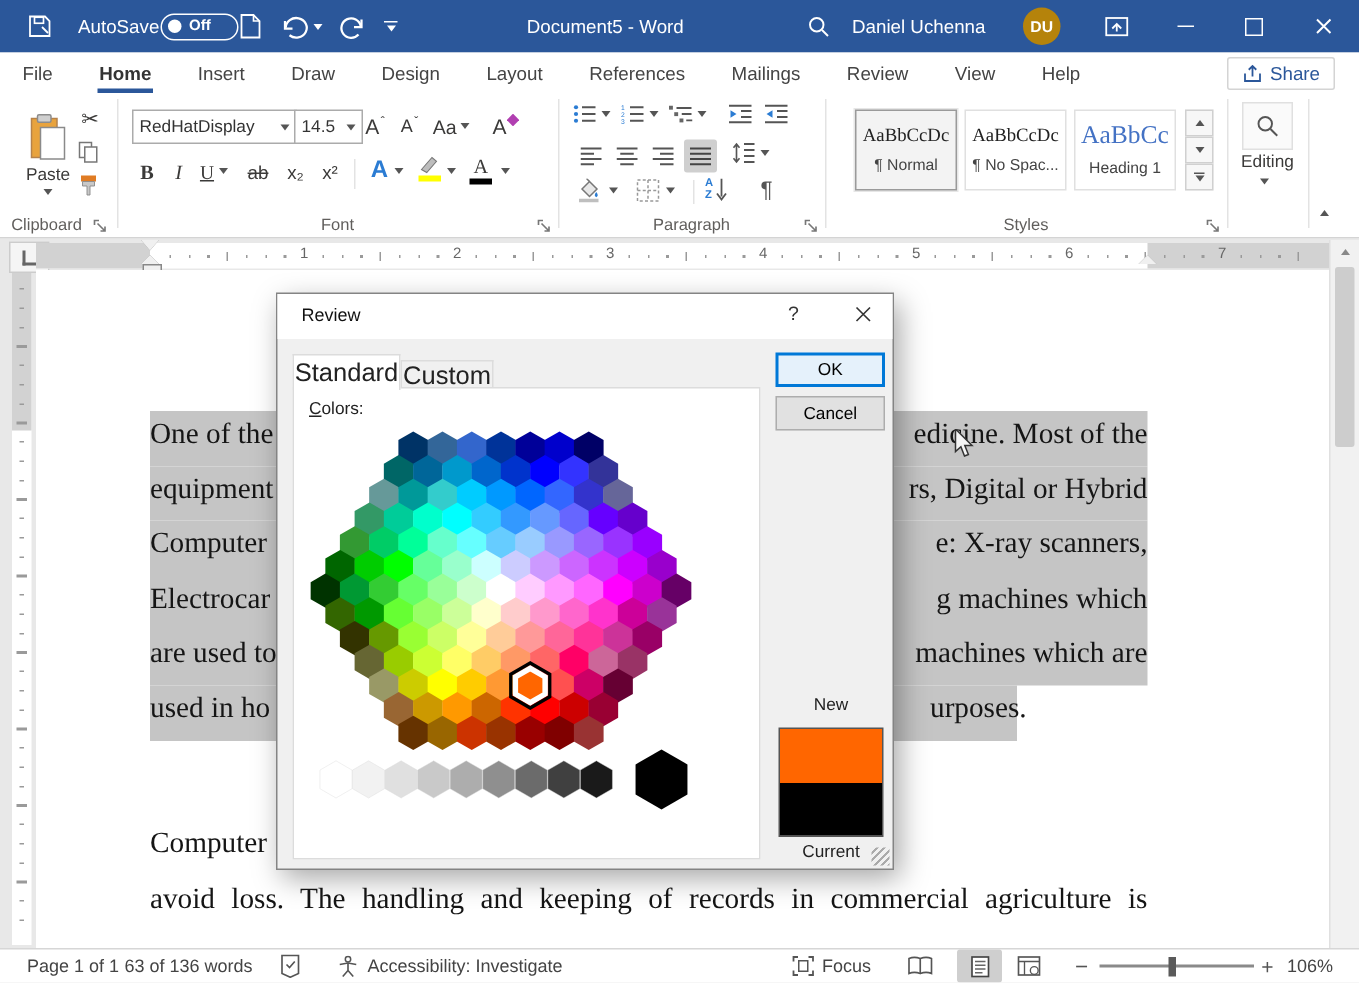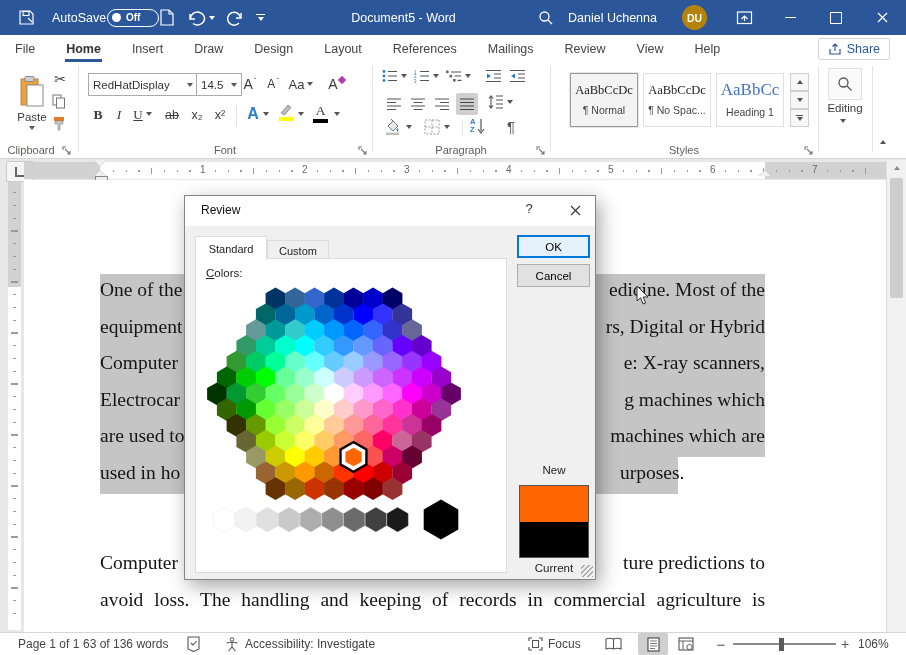--- a/index.html
+++ b/index.html
@@ -47,21 +47,21 @@
   .docline{position:relative;height:36.6px;font-family:"Liberation Serif","DejaVu Serif",serif;font-size:19.5px;color:#151515;}
   .docline .hl{position:absolute;left:0;top:0;bottom:0;background:#C5C5C5;}
   .frag-l{position:absolute;left:0;top:5px;white-space:nowrap;}
   .frag-r{position:absolute;right:0;top:5px;white-space:nowrap;}
   
   .vscroll{left:886px;top:160px;width:20px;height:472px;background:#F1F1F1;border-left:1px solid #E0E0E0;}
   
   .dialog{left:184px;top:195px;width:412px;height:385px;background:#F0F0F0;border:1px solid #848484;
           box-shadow:4px 6px 18px rgba(0,0,0,.35);box-sizing:border-box;}
   .dlg-title{position:absolute;left:0;top:0;right:0;height:30px;background:#fff;}
-  .dlg-tab{position:absolute;font-size:11px;color:#222;display:flex;align-items:center;justify-content:center;box-sizing:border-box;}
+  .dlg-tab{position:absolute;font-size:17px;color:#222;display:flex;align-items:center;justify-content:center;box-sizing:border-box;}
   .tabpage{position:absolute;left:10px;top:62px;width:312px;height:315px;background:#fff;border:1px solid #DCDCDC;box-sizing:border-box;}
   .dlgbtn{position:absolute;left:332px;width:73px;height:23px;font-size:11.5px;display:flex;align-items:center;justify-content:center;box-sizing:border-box;}
   .ok{border:2px solid #0078D7;background:#E5F1FB;color:#000;}
   .cancel{border:1px solid #ADADAD;background:#E1E1E1;color:#000;}
   .swatchlbl{position:absolute;left:333px;width:72px;text-align:center;font-size:11.5px;color:#222;}
   .grip{position:absolute;right:2px;bottom:2px;width:12px;height:12px;
         background:repeating-linear-gradient(135deg,transparent 0 2px,#AAA 2px 3.5px);}
   
   .statusbar{left:0;top:632px;width:906px;height:23px;background:#FFF;border-top:1px solid #D6D6D6;box-sizing:border-box;font-size:12px;color:#444;}
   .sb{position:absolute;top:0;height:22px;display:flex;align-items:center;}
@@ -549,21 +549,20 @@
     </div>
     <div class="docline">
       <div class="hl" style="width:578px;"></div>
       <span class="frag-l">used in ho</span>
       <span class="frag-l" style="left:496px;margin-left:24px;">urposes.</span>
     </div>
   </div>
   <div class="abs" style="left:76px;top:367px;width:665px;">
     <div class="docline" style="height:37px;">
       <span class="frag-l">Computer</span>
-        <span class="frag-r">ture predictions to</span>
     </div>
     <div class="docline" style="height:37px;text-align:justify;text-align-last:justify;">
       <span style="display:block;padding-top:5px;">avoid loss. The handling and keeping of records in commercial agriculture is</span>
     </div>
   </div>
 </div>
 
 <svg class="abs cursor-arrow" viewBox="0 0 14 20">
   <path d="M1 0 L1 15 L4.6 11.8 L7 18 L9.6 17 L7.2 11 L12 11 Z" fill="#F5F5F5" stroke="#333" stroke-width="1"></path>
 </svg>

